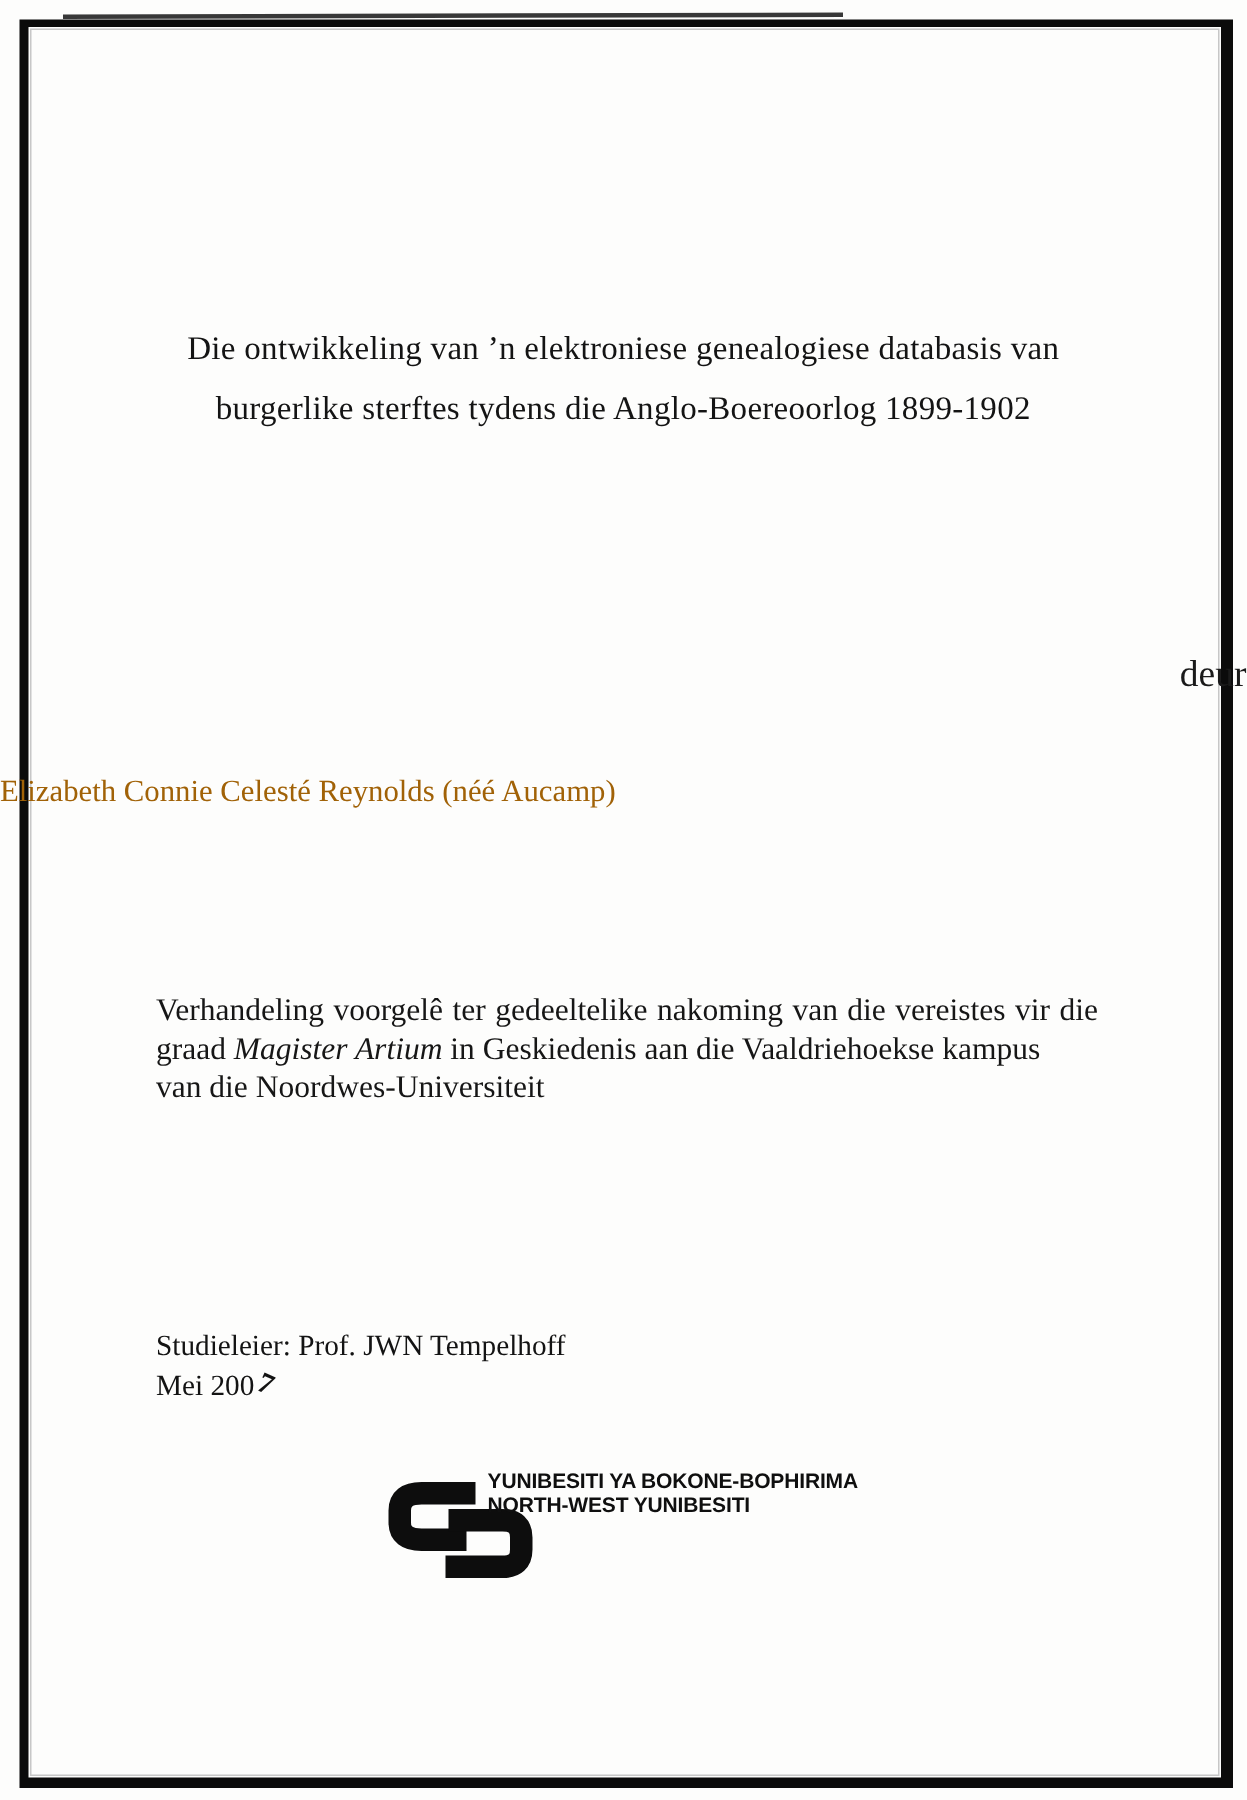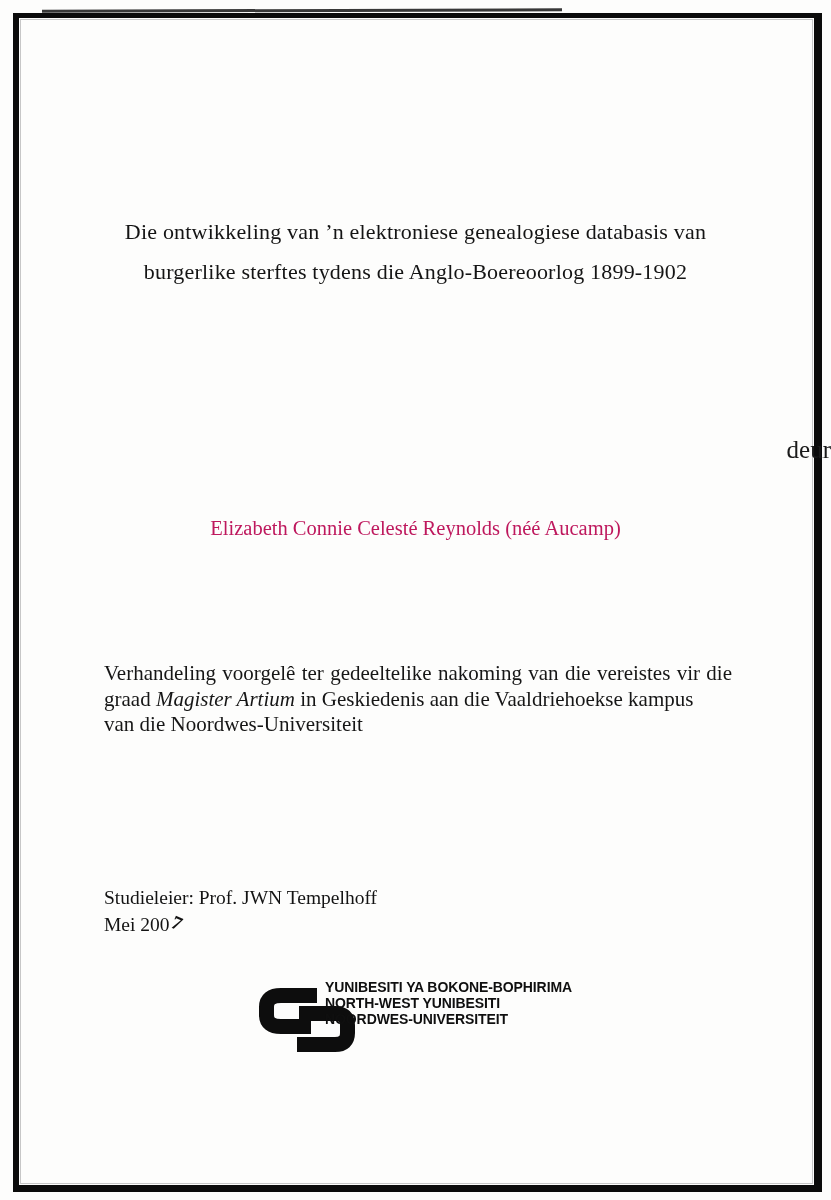--- a/index.html
+++ b/index.html
@@ -45,23 +45,23 @@
     letter-spacing: 0.2px;
     color: #141414;
   }
   .byline {
     position: absolute; top: 436px; left: 0; width: 100%;
     text-align: right;
     font-size: 25px;
   }
   .author {
     position: absolute; top: 517px; left: 0; width: 100%;
-    text-align: center;
+    text-align: left;
     font-size: 20.5px;
-    color: #be185d;
+    color: #a16207;
   }
   .submission {
     position: absolute; top: 661px; left: 104px; width: 628px;
     font-size: 21px; line-height: 25.5px;
     color: #161616;
   }
   .submission .line-just {
     text-align: justify;
     text-align-last: justify;
   }
@@ -122,16 +122,15 @@
   </div>
 
   <svg class="logo-mark" viewBox="0 0 100 68" aria-hidden="true">
     <path d="M 60 9.5 L 24 9.5 Q 9.5 9.5 9.5 21 L 9.5 29 Q 9.5 40.5 24 40.5 L 54 40.5" fill="none" stroke="#0d0d0d" stroke-width="15" stroke-linecap="butt"></path>
     <path d="M 42 27.5 L 78 27.5 Q 90.5 27.5 90.5 39 L 90.5 47 Q 90.5 58.5 78 58.5 L 40 58.5" fill="none" stroke="#0d0d0d" stroke-width="15" stroke-linecap="butt"></path>
   </svg>
 
   <div class="logo-text">
     <div>YUNIBESITI YA BOKONE-BOPHIRIMA</div>
     <div>NORTH-WEST YUNIBESITI</div>
-    <div>NOORDWES-UNIVERSITEIT</div>
   </div>
 
 </div>
 
 </body></html>

